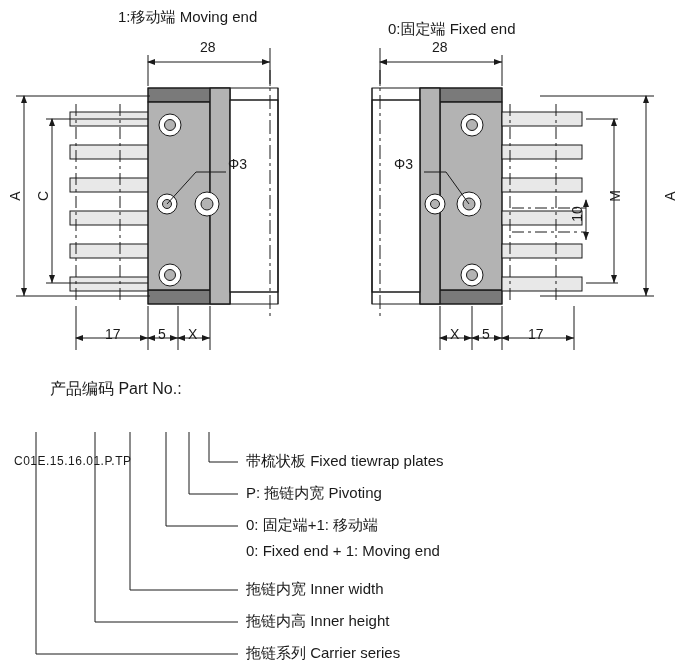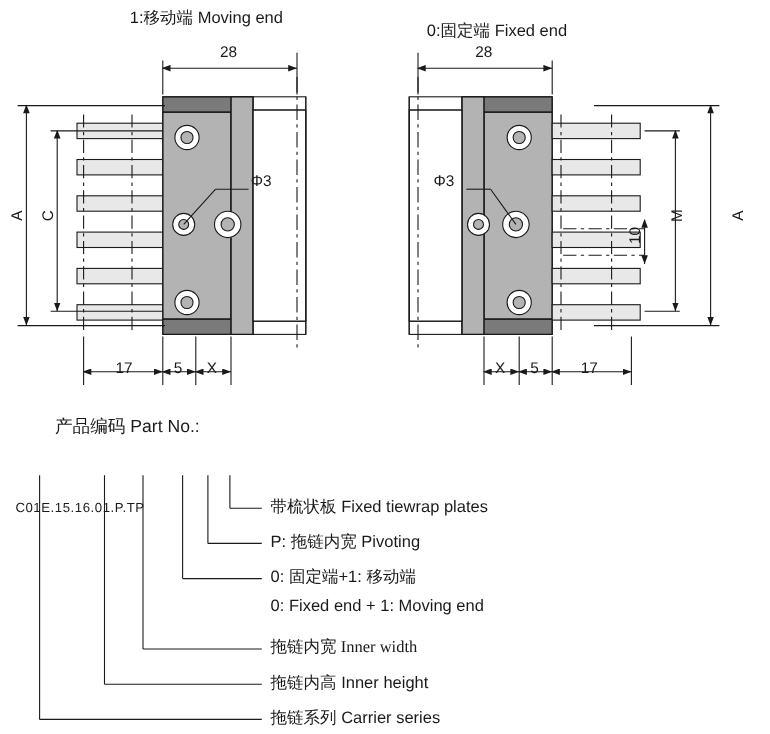--- a/index.html
+++ b/index.html
@@ -260,17 +260,17 @@
 
       <line x1="36" y1="2" x2="36" y2="224"></line>
       <line x1="36" y1="224" x2="238" y2="224"></line>
     </g>
   </svg>
 
   <div class="lbl" style="left:246px; top:452px;">带梳状板 Fixed tiewrap plates</div>
   <div class="lbl" style="left:246px; top:484px;">P: 拖链内宽 Pivoting</div>
   <div class="lbl" style="left:246px; top:516px;">0: 固定端+1: 移动端</div>
   <div class="lbl" style="left:246px; top:542px;">0: Fixed end + 1: Moving end</div>
-  <div class="lbl" style="left:246px; top:580px;font-family:Liberation Serif, serif;">拖链内宽 Inner width</div>
+  <div class="lbl" style="left:246px; top:580px;">拖链内宽 Inner width</div>
   <div class="lbl" style="left:246px; top:644px;">拖链系列 Carrier series</div>
   <div class="lbl" style="left:246px; top:612px;">拖链内高 Inner height</div>
 
 </div>
 
 </body></html>

